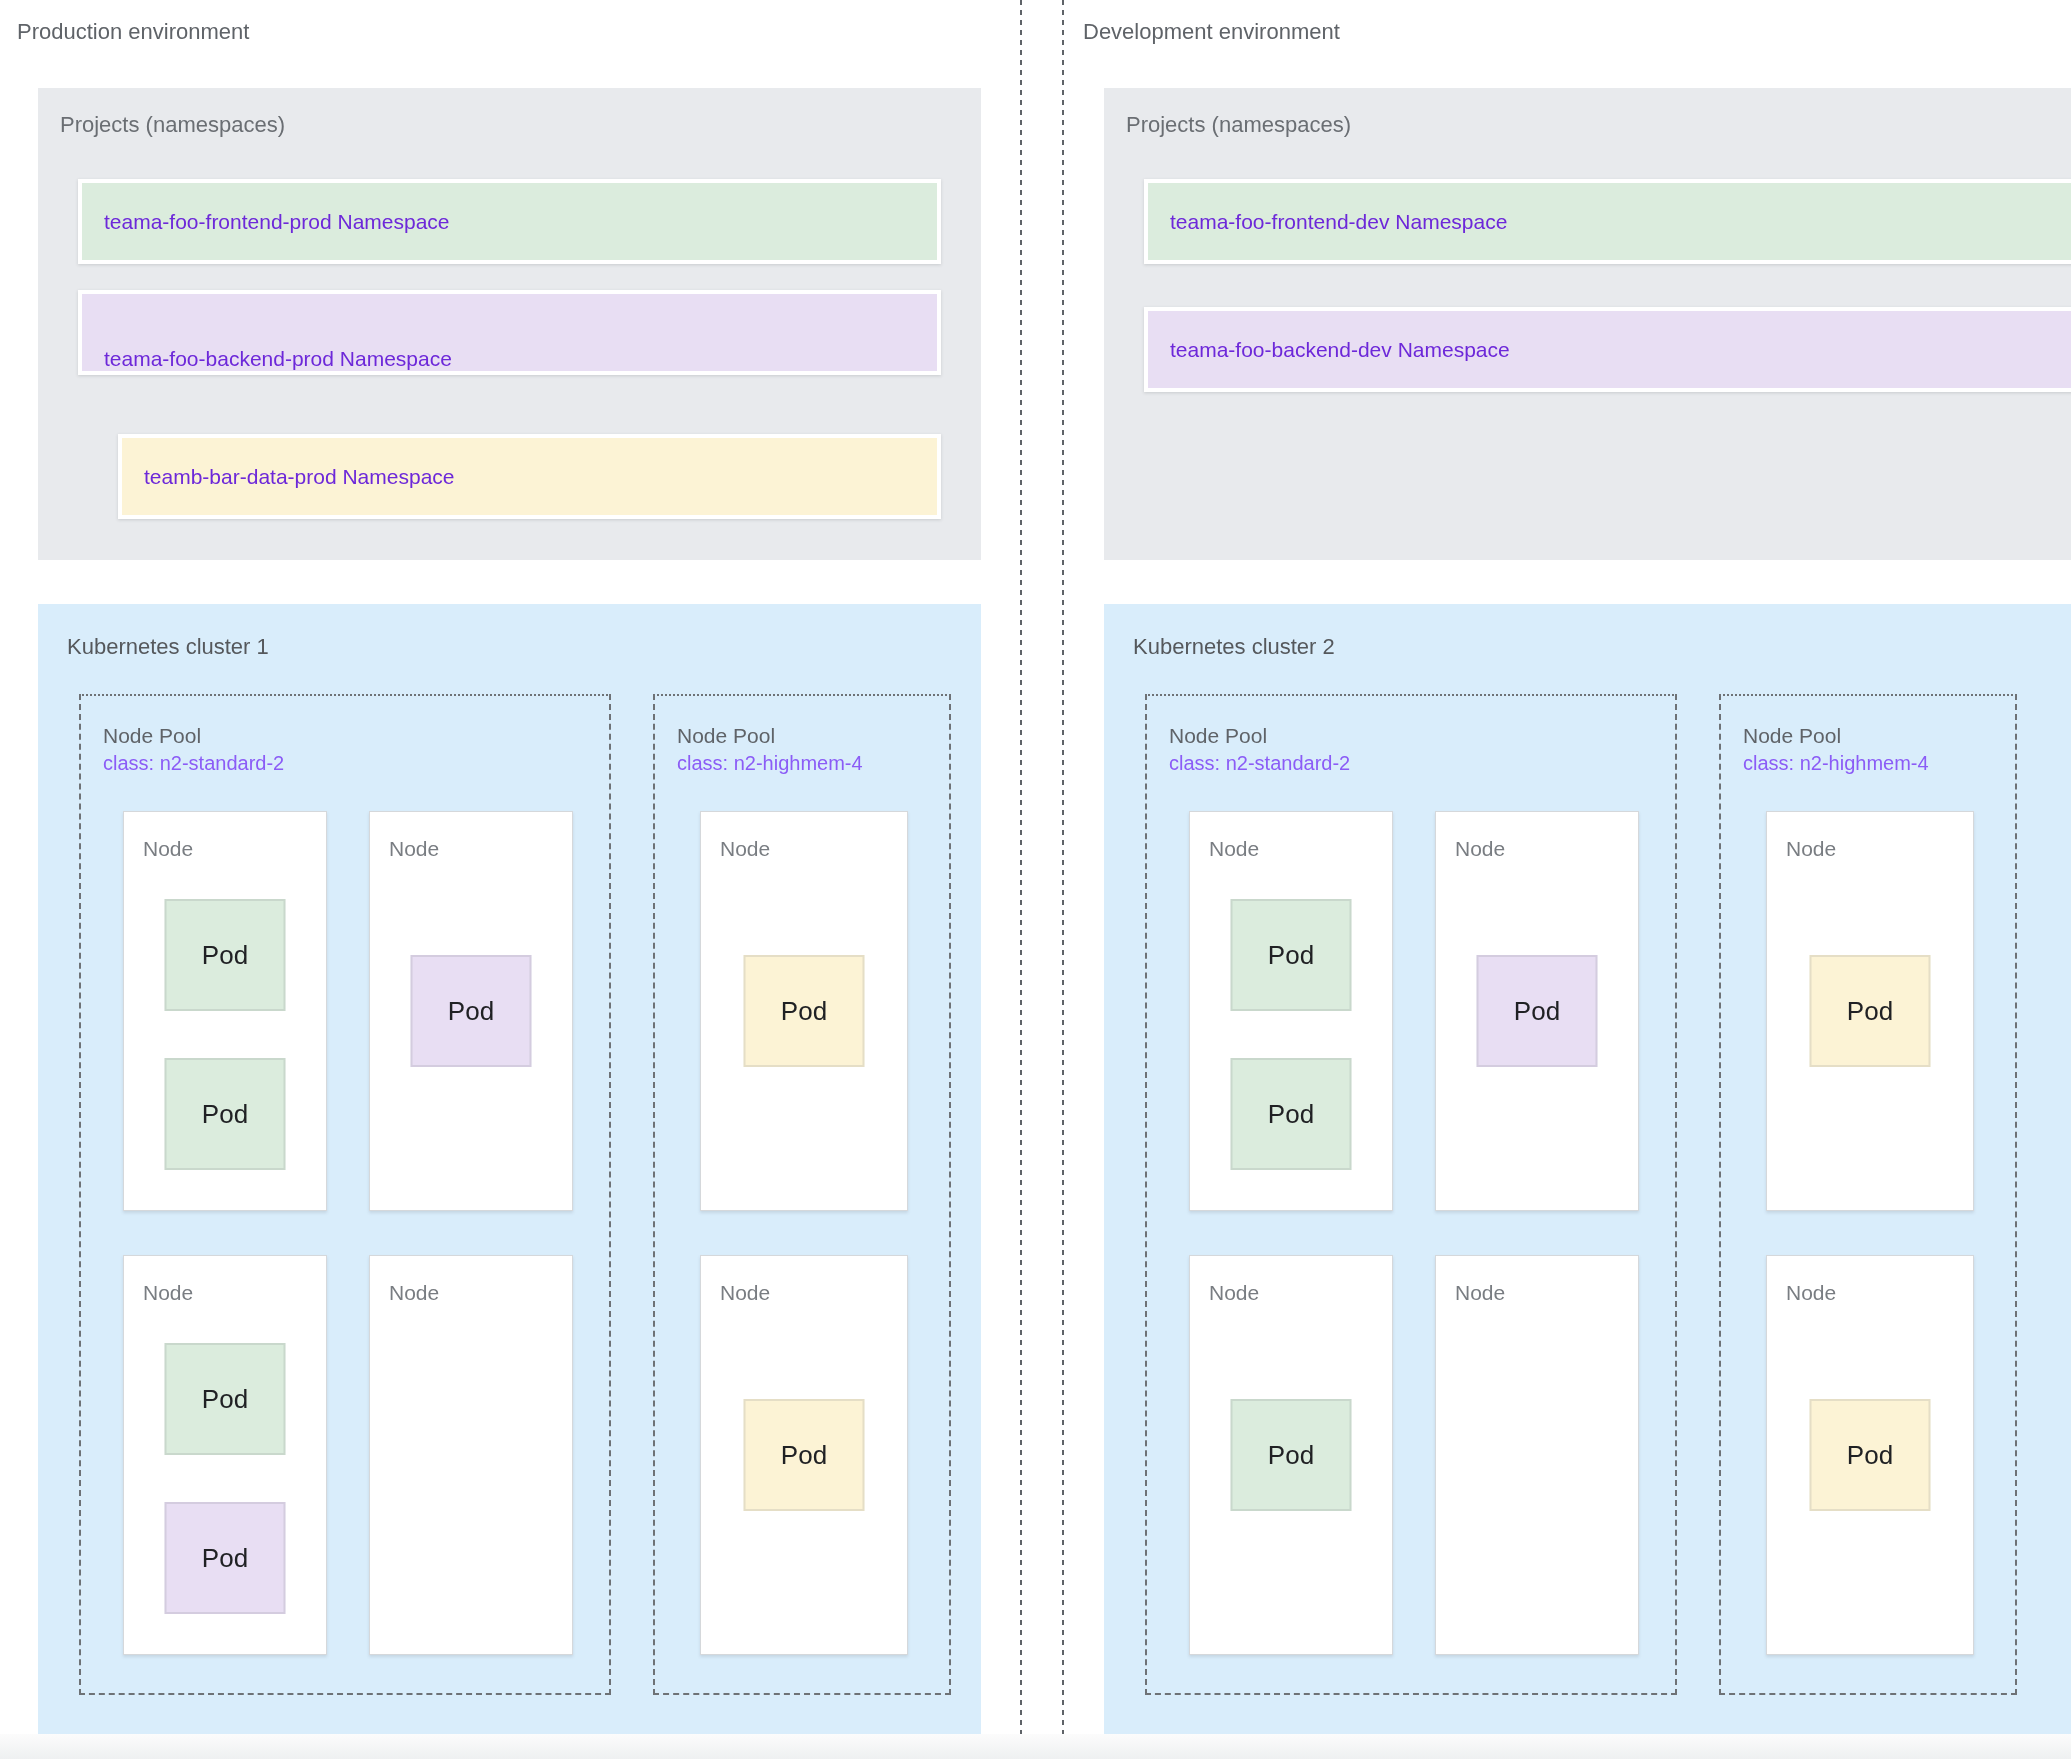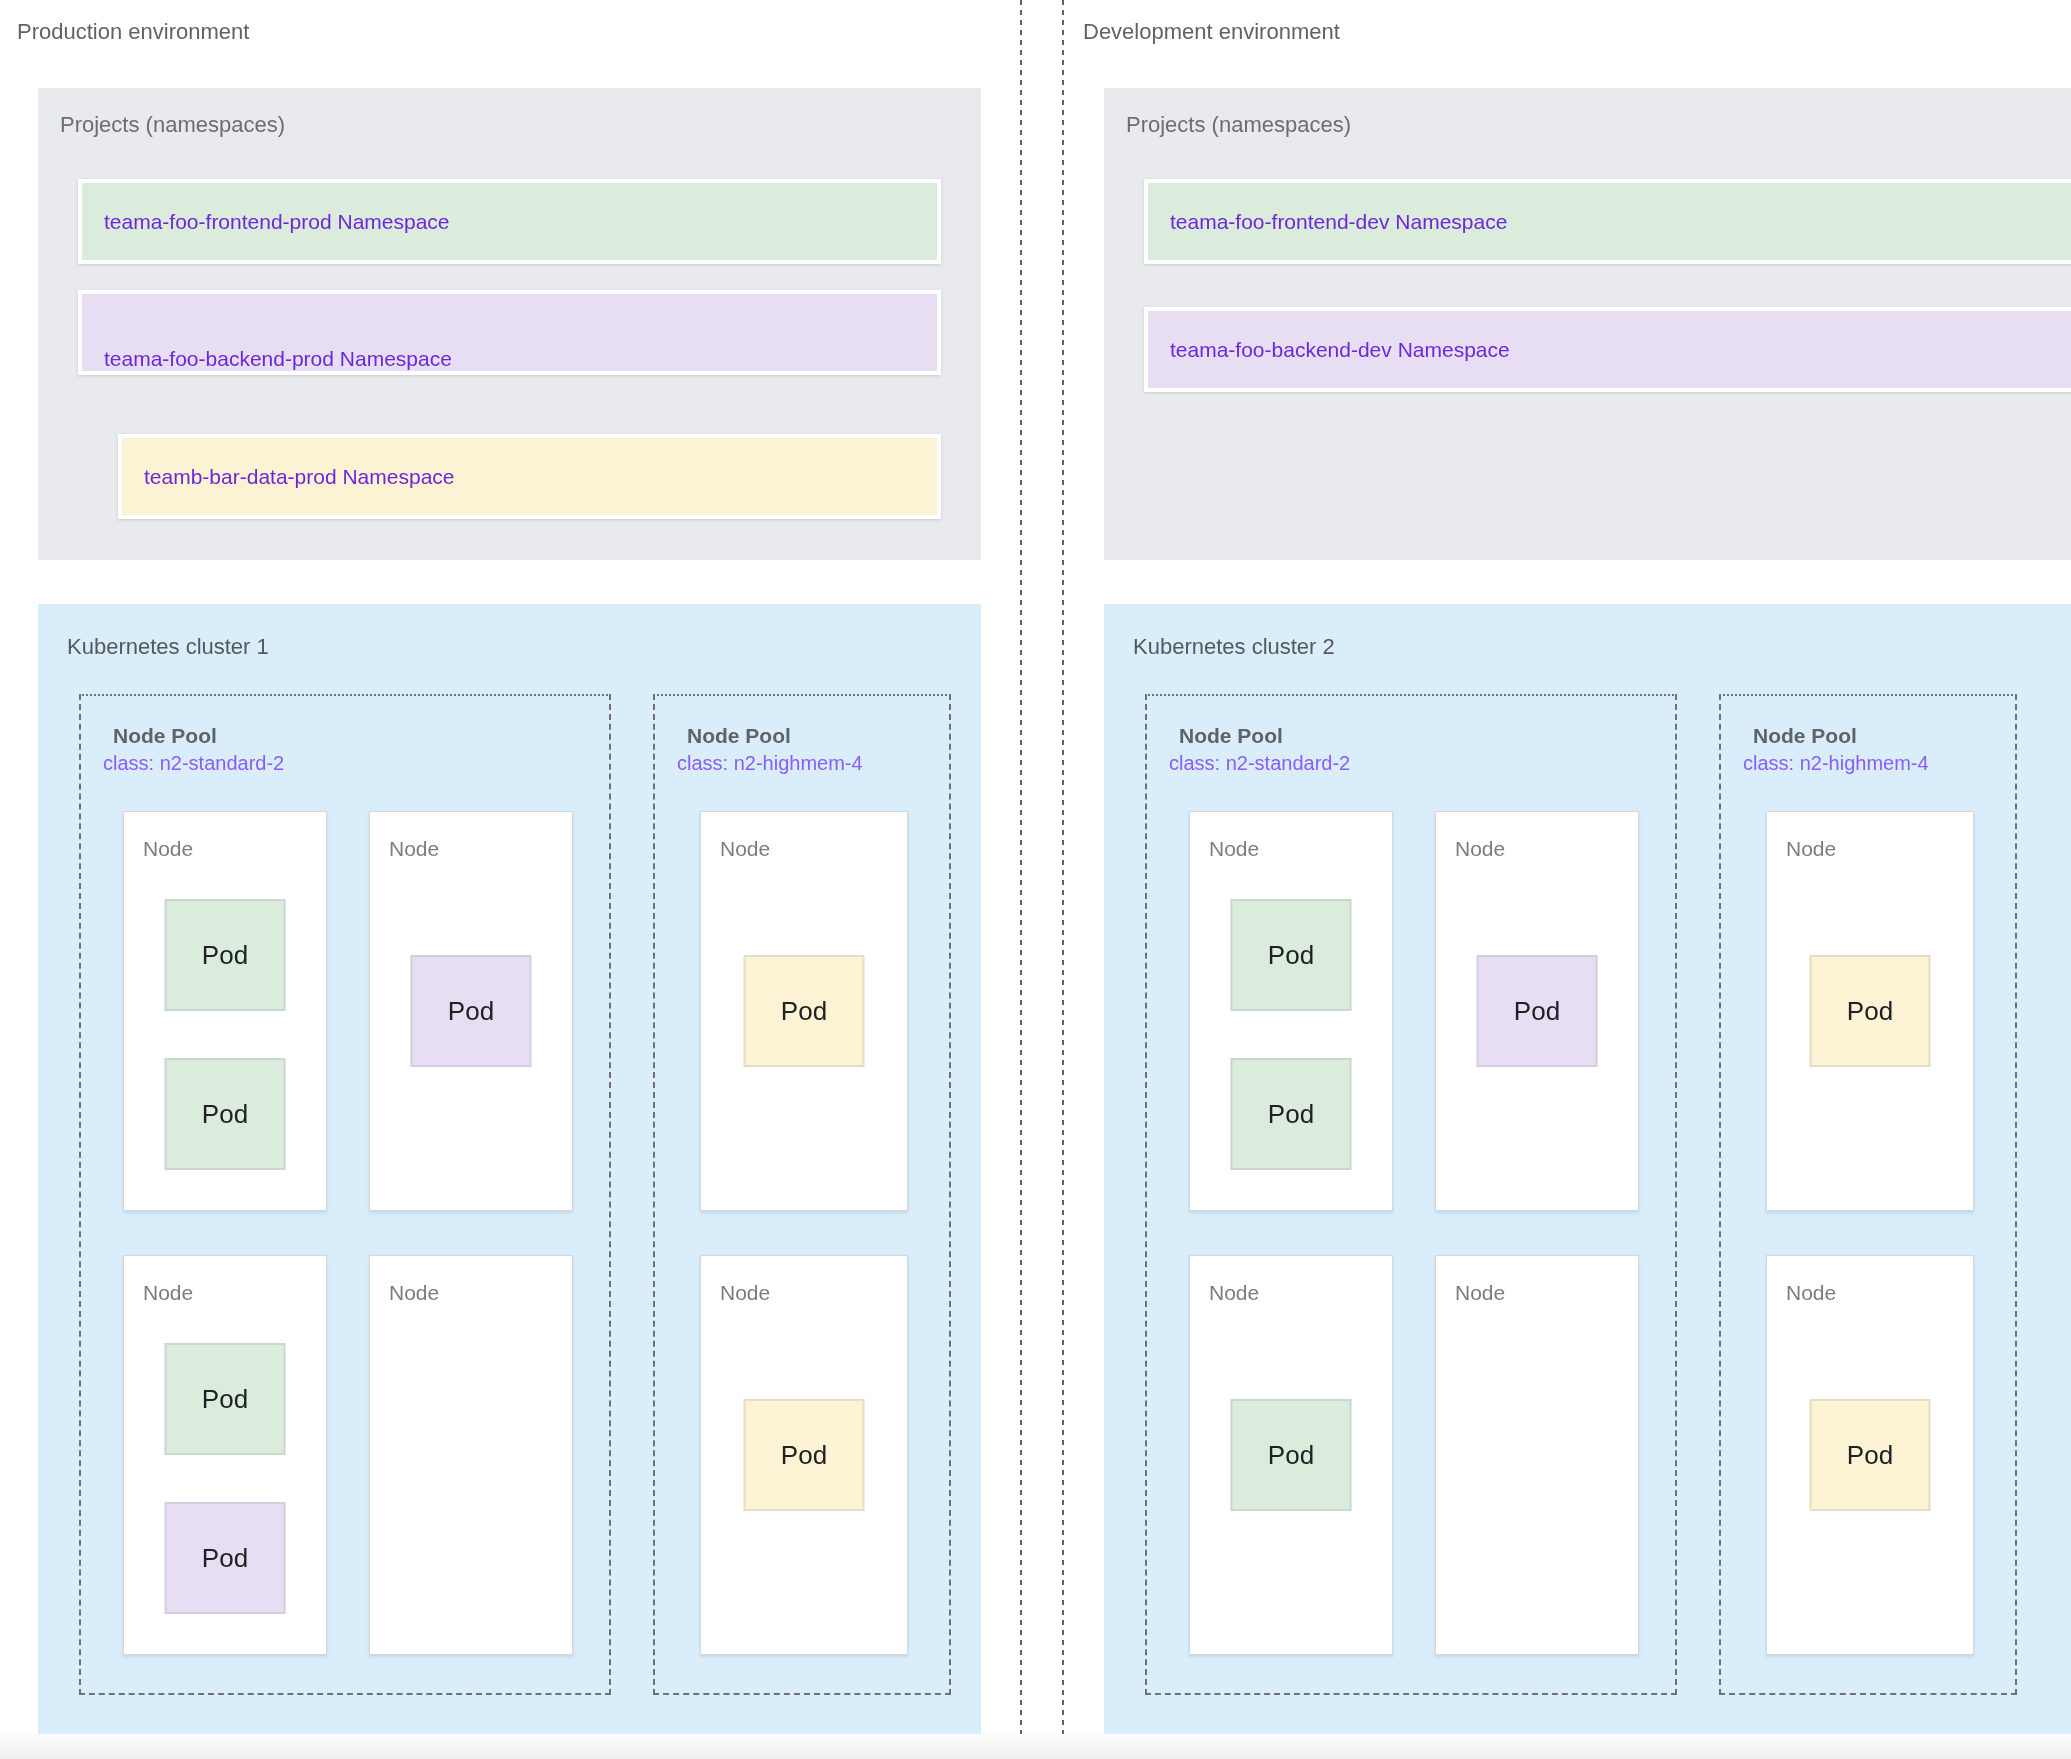--- a/index.html
+++ b/index.html
@@ -20,21 +20,21 @@
     border:4px solid #ffffff; box-shadow:0 1px 3px rgba(60,64,67,.18);
     display:flex; align-items:center; padding-left:22px;
     font-size:21px; color:#6d28d9;
   }
   .cluster-box { position:absolute; top:604px; left:0; right:0; height:1130px; background:#d9edfb; }
   .cluster-title { position:absolute; left:29px; top:30px; font-size:22px; color:#55585c; }
   .pool {
     position:absolute; top:90px; height:1001px; box-sizing:border-box;
     border:2px #6e7276; border-style:dotted dashed dashed;
   }
-  .pool-title { position:absolute; left:32px; top:28px; font-size:21px; font-weight:bold; color:#5f6368; white-space:nowrap; }
+  .pool-title { position:absolute; left:22px; top:28px; font-size:21px; font-weight:normal; color:#5f6368; white-space:nowrap; }
   .pool-class { position:absolute; left:22px; top:56px; font-size:20px; color:#8b5cf6; white-space:nowrap; }
   .node {
     position:absolute; height:400px; box-sizing:border-box;
     background:#ffffff; border:1px solid #d5d8db;
     box-shadow:0 2px 3px rgba(60,64,67,.13);
   }
   .node-label { position:absolute; left:19px; top:25px; font-size:21px; color:#797d82; }
   .pod {
     position:absolute; width:121px; height:112px; left:50%; transform:translateX(-50%);
     box-sizing:border-box; border:2px solid rgba(95,99,104,.14);

